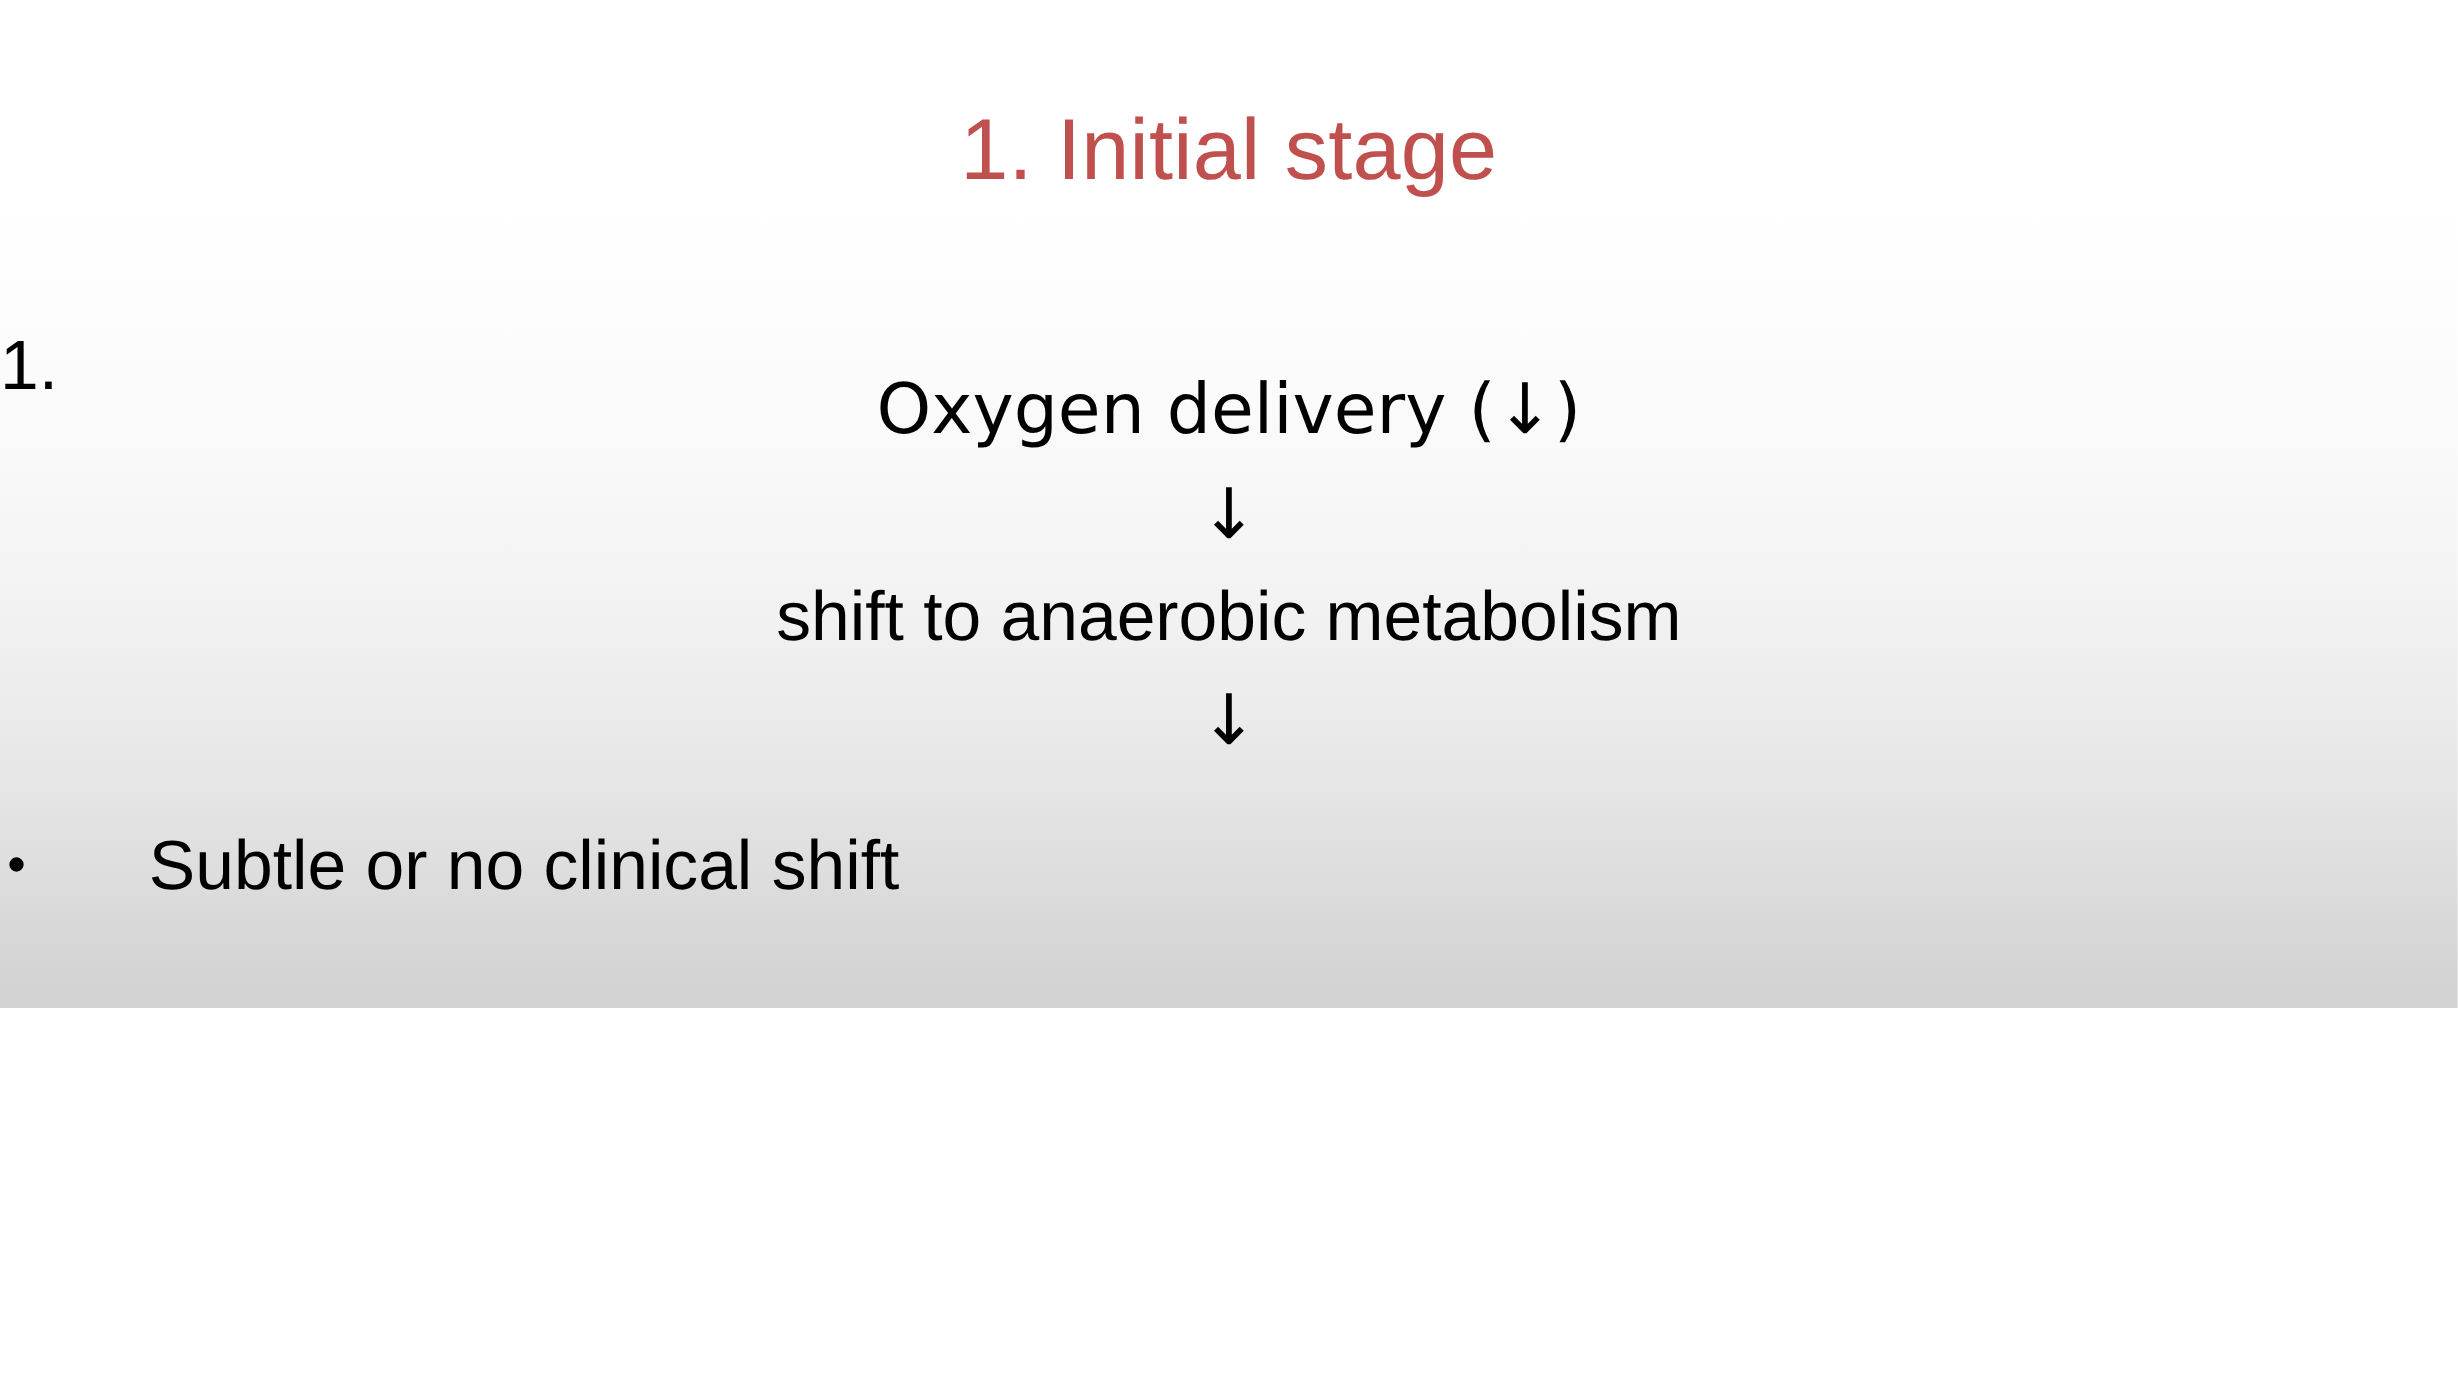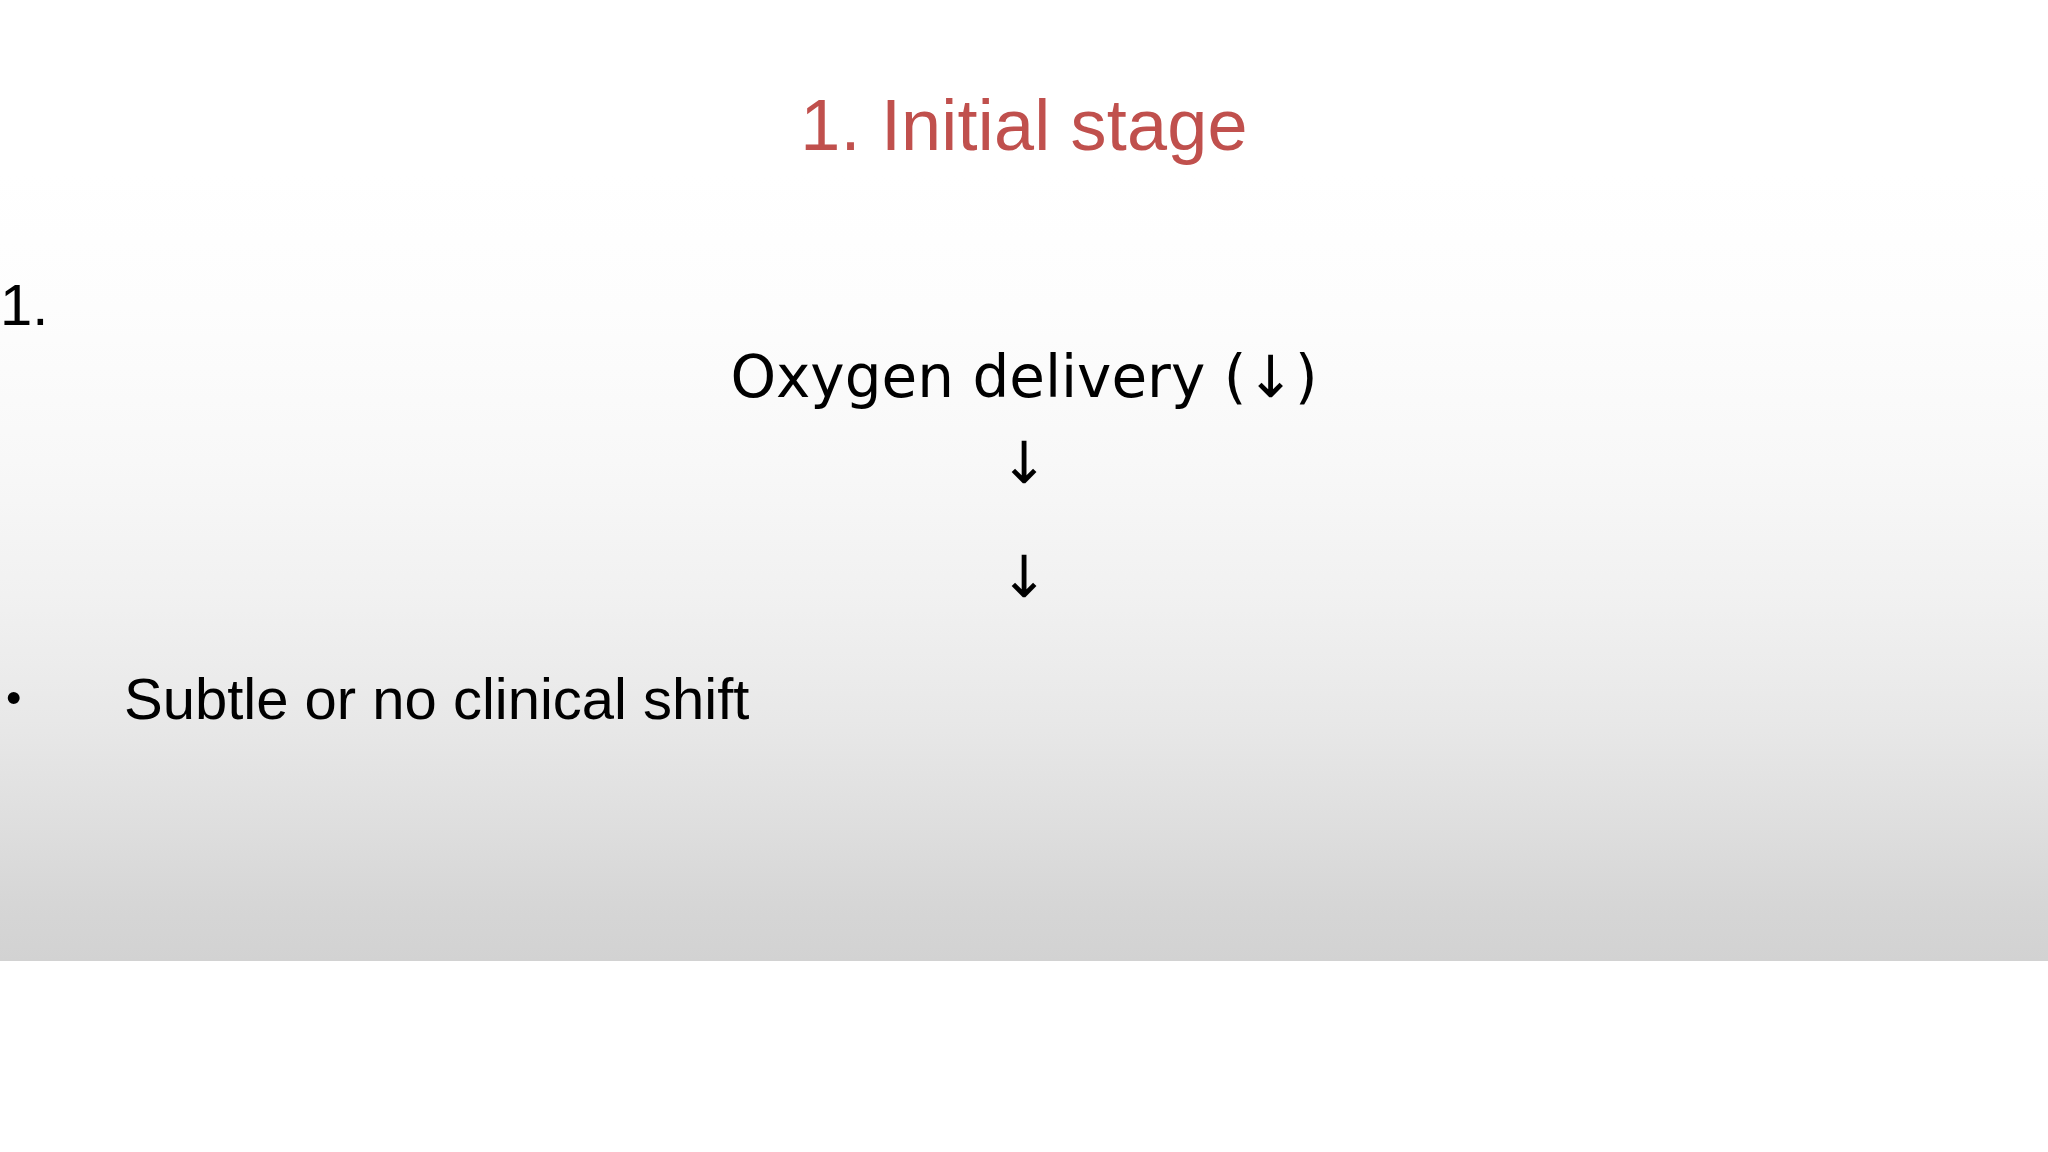--- a/index.html
+++ b/index.html
@@ -11,21 +11,21 @@
     width: 2048px;
     height: 1152px;
     overflow: hidden;
     font-family: "Liberation Sans", sans-serif;
     background: #ffffff;
   }
 
   .slide {
     position: relative;
     width: 2048px;
-    height: 961px;
+    height: 840px;
     box-sizing: border-box;
     background: linear-gradient(to bottom,
         #ffffff 0%,
         #ffffff 18%,
         #fdfdfd 32%,
         #f8f8f8 48%,
         #f1f1f1 62%,
         #e8e8e8 75%,
         #dedede 86%,
         #d6d6d6 94%,
@@ -89,21 +89,20 @@
     line-height: 1.25;
     left: 6px;
   }
   .row-marked .row-text {
     display: inline-block;
   }
 
   
   .row-center {
     text-align: center;
-    margin-top: 36px;
   }
   .row-center .row-text {
     display: inline-block;
   }
 
   .arrow-row {
     text-align: center;
     font-size: 54px;
     line-height: 1.0;
     color: #000000;
@@ -143,20 +142,23 @@
     </div>
 
     <div class="spacer-sm"></div>
 
     <div class="list-row arrow-row">
       <span class="arrow-glyph">↓</span>
     </div>
 
     <div class="spacer-sm"></div>
 
+    <div class="list-row row-center">
+      <span class="row-text">shift to anaerobic metabolism</span>
+    </div>
 
     <div class="spacer-sm"></div>
 
     <div class="list-row arrow-row">
       <span class="arrow-glyph">↓</span>
     </div>
 
     <div class="spacer-sm"></div>
 
 

